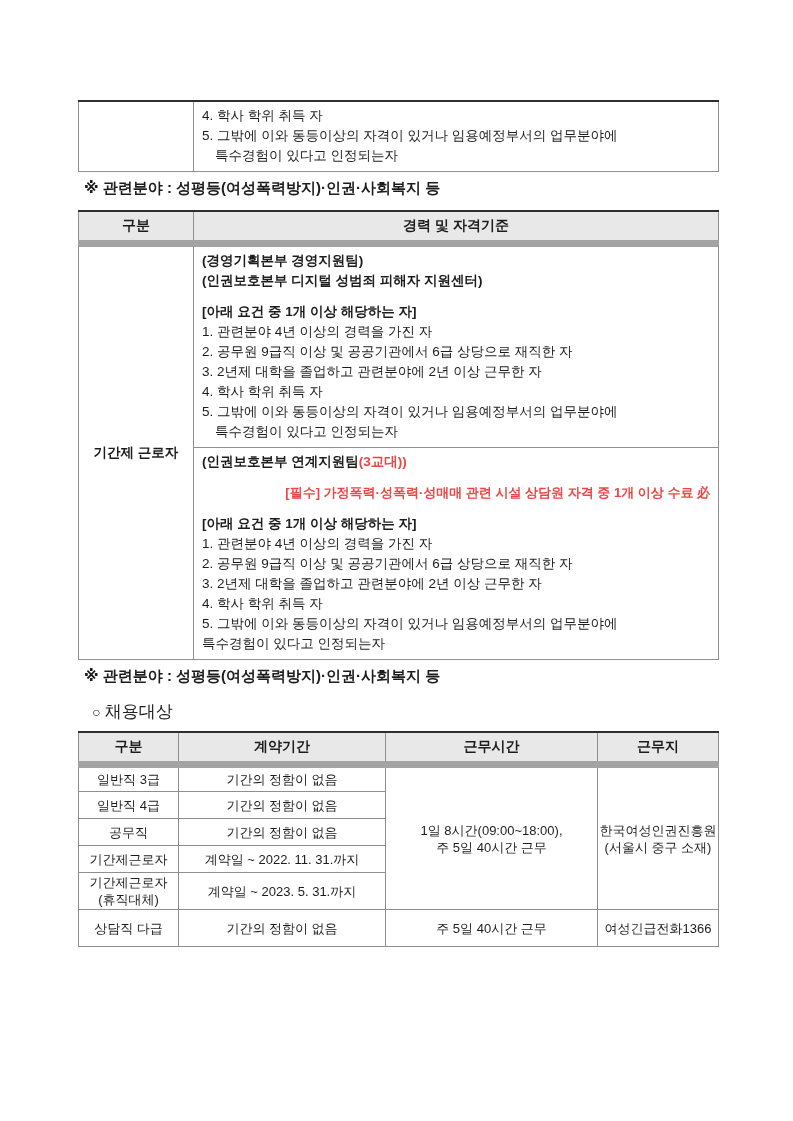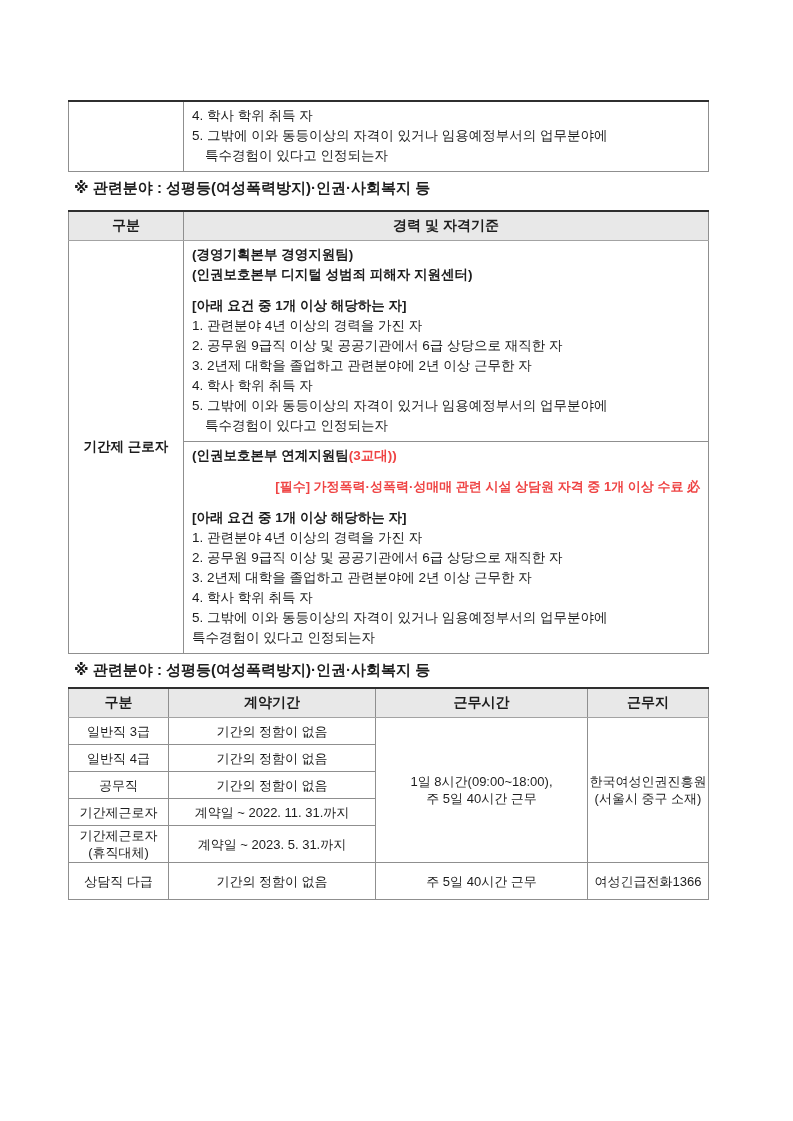--- a/index.html
+++ b/index.html
@@ -2,30 +2,30 @@
 <html><head>
 <meta charset="utf-8">
 <style>
   html,body{margin:0;padding:0;background:#ffffff;}
   body{
     width:793px;height:1121px;overflow:hidden;
     font-family:"Liberation Sans","DejaVu Sans",sans-serif;
     color:#1c1c1c;
   }
   .page{position:relative;width:793px;height:1121px;background:#fff;}
-  .content{position:absolute;left:68px;top:100px;width:640px;}
+  .content{position:absolute;left:78px;top:100px;width:640px;}
 
   
   .tbl{border-collapse:collapse;width:640px;table-layout:fixed;}
   .tbl th,.tbl td{border:1px solid #8f8f8f;}
   .tbl{border:1px solid #555;border-top:2px solid #2f2f2f;}
   .tbl th{
     background:#e8e8e8;font-weight:bold;font-size:14px;
     text-align:center;vertical-align:middle;height:26px;
-    border-bottom:1px solid #a3a3a3;
+    border-bottom:7px solid #a3a3a3;
   }
   .label-cell{
     text-align:center;vertical-align:middle;
     font-weight:bold;font-size:13.5px;
   }
   .content-cell{
     vertical-align:top;padding:4px 8px 5px 8px;
     font-size:13.5px;line-height:20px;
   }
   .line{white-space:nowrap;}
@@ -133,20 +133,24 @@
             <div class="line">5. 그밖에 이와 동등이상의 자격이 있거나 임용예정부서의 업무분야에</div>
             <div class="line">특수경험이 있다고 인정되는자</div>
           </td>
         </tr>
       </tbody>
     </table>
 
     <div class="note">※ 관련분야 : 성평등(여성폭력방지)·인권·사회복지 등</div>
 
 
+    <div class="sub-serif">
+      <span class="bullet">○</span>
+      <span>채용대상</span>
+    </div>
 
     <table class="tbl hire-tbl tbl3-spacer">
       <colgroup>
         <col style="width:100px">
           <col style="width:207px">
           <col style="width:212px">
           <col style="width:121px">
       </colgroup>
       <thead>
         <tr>

